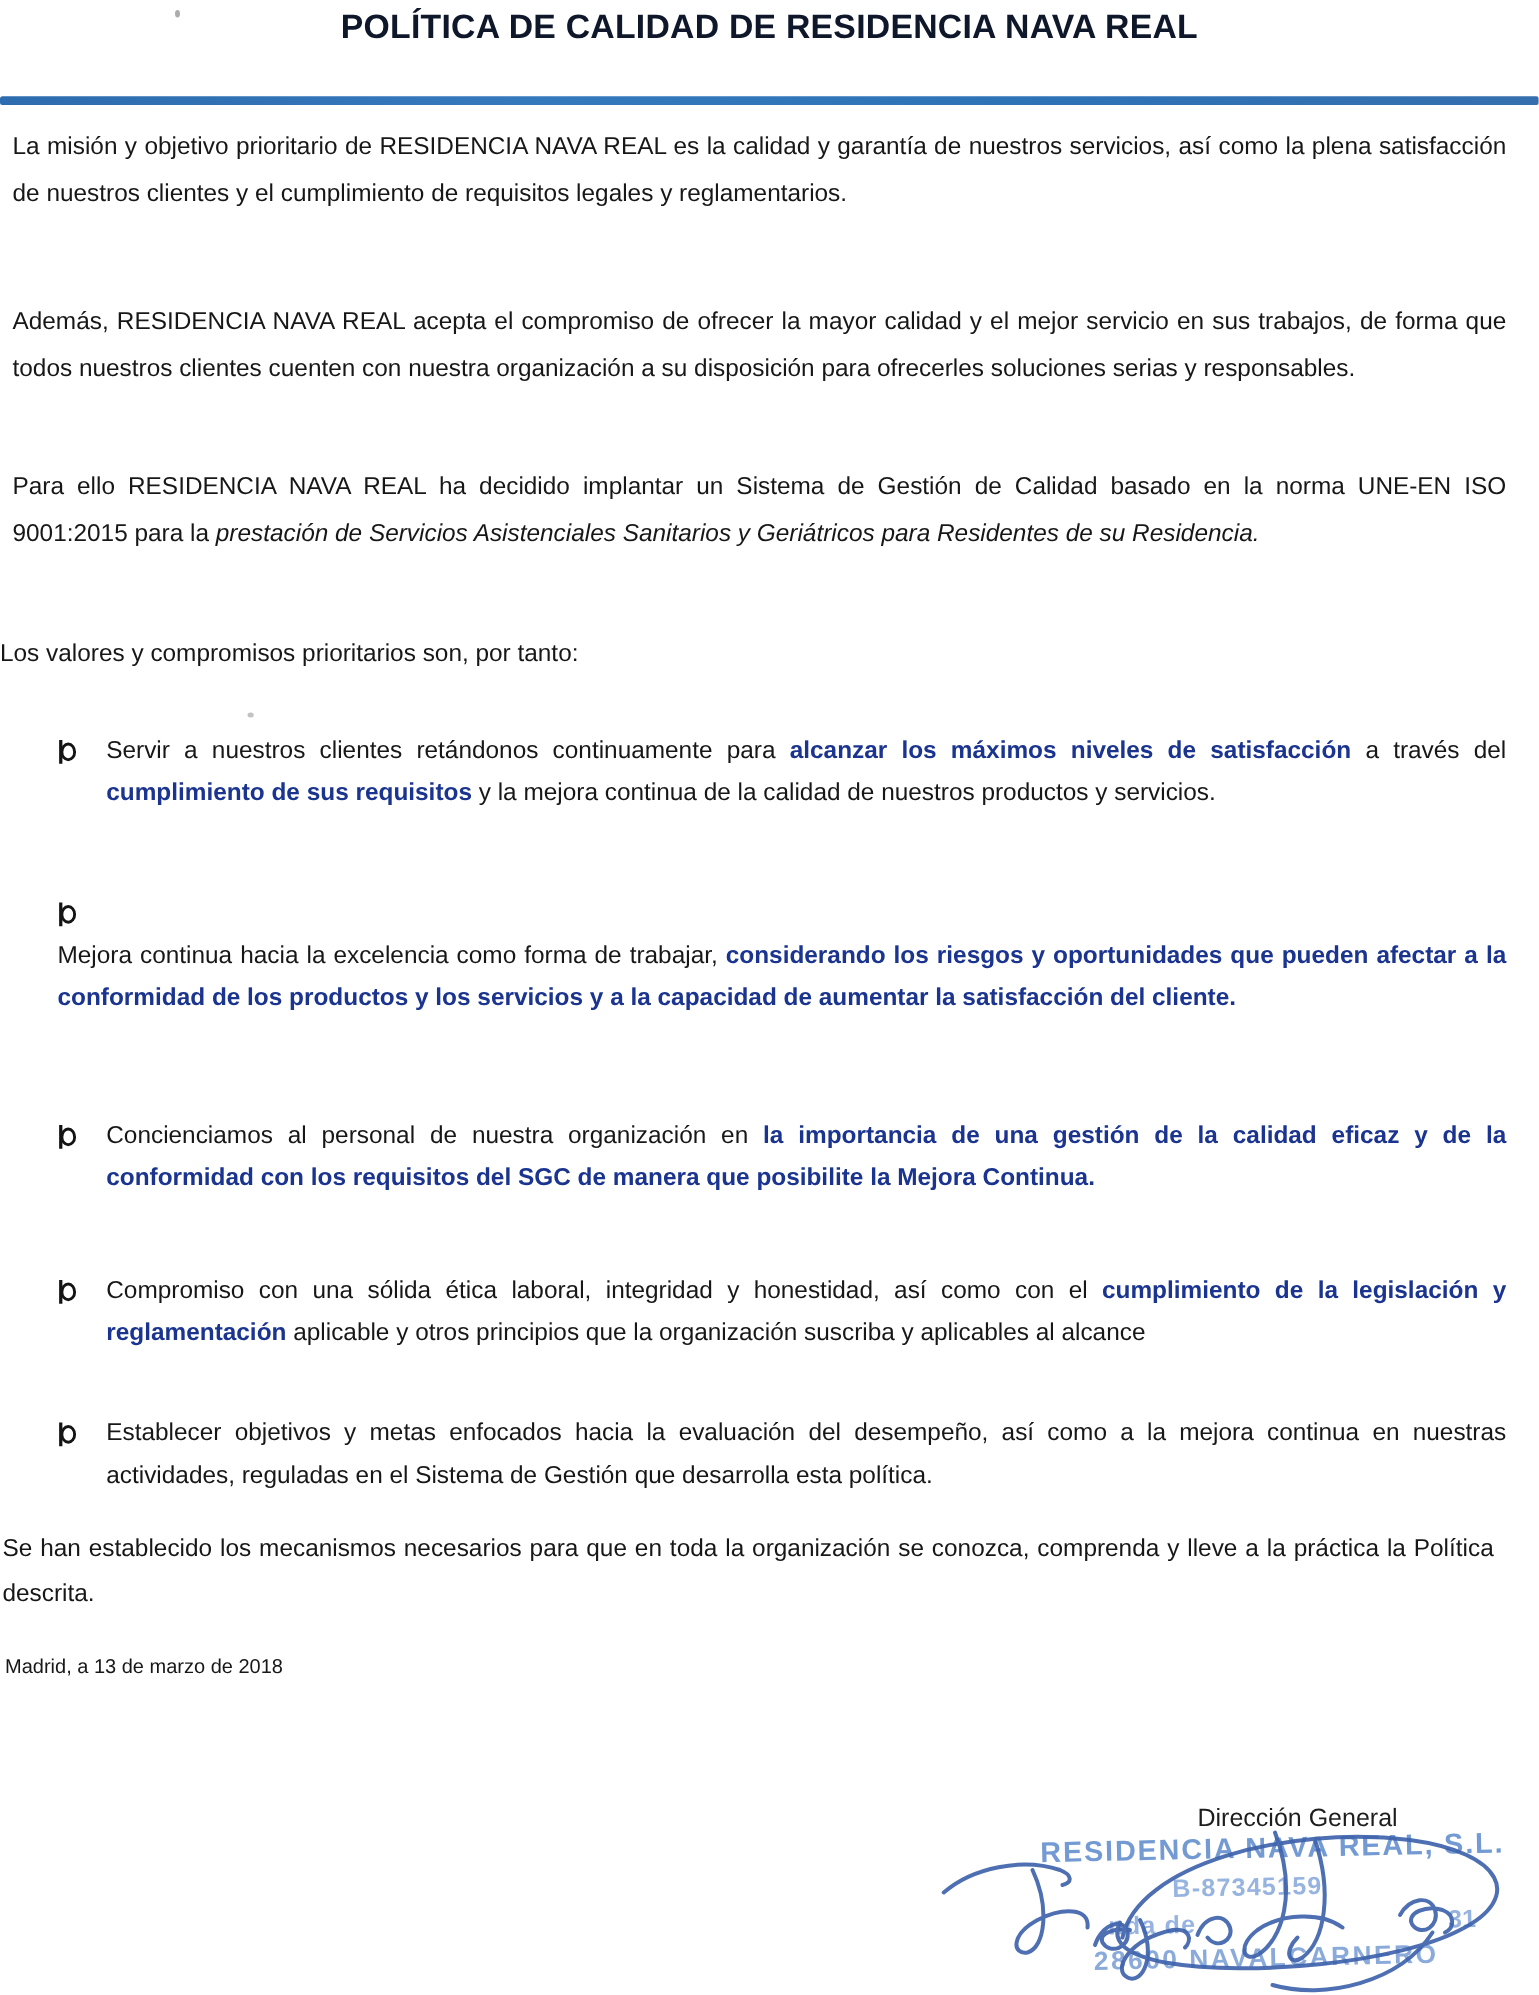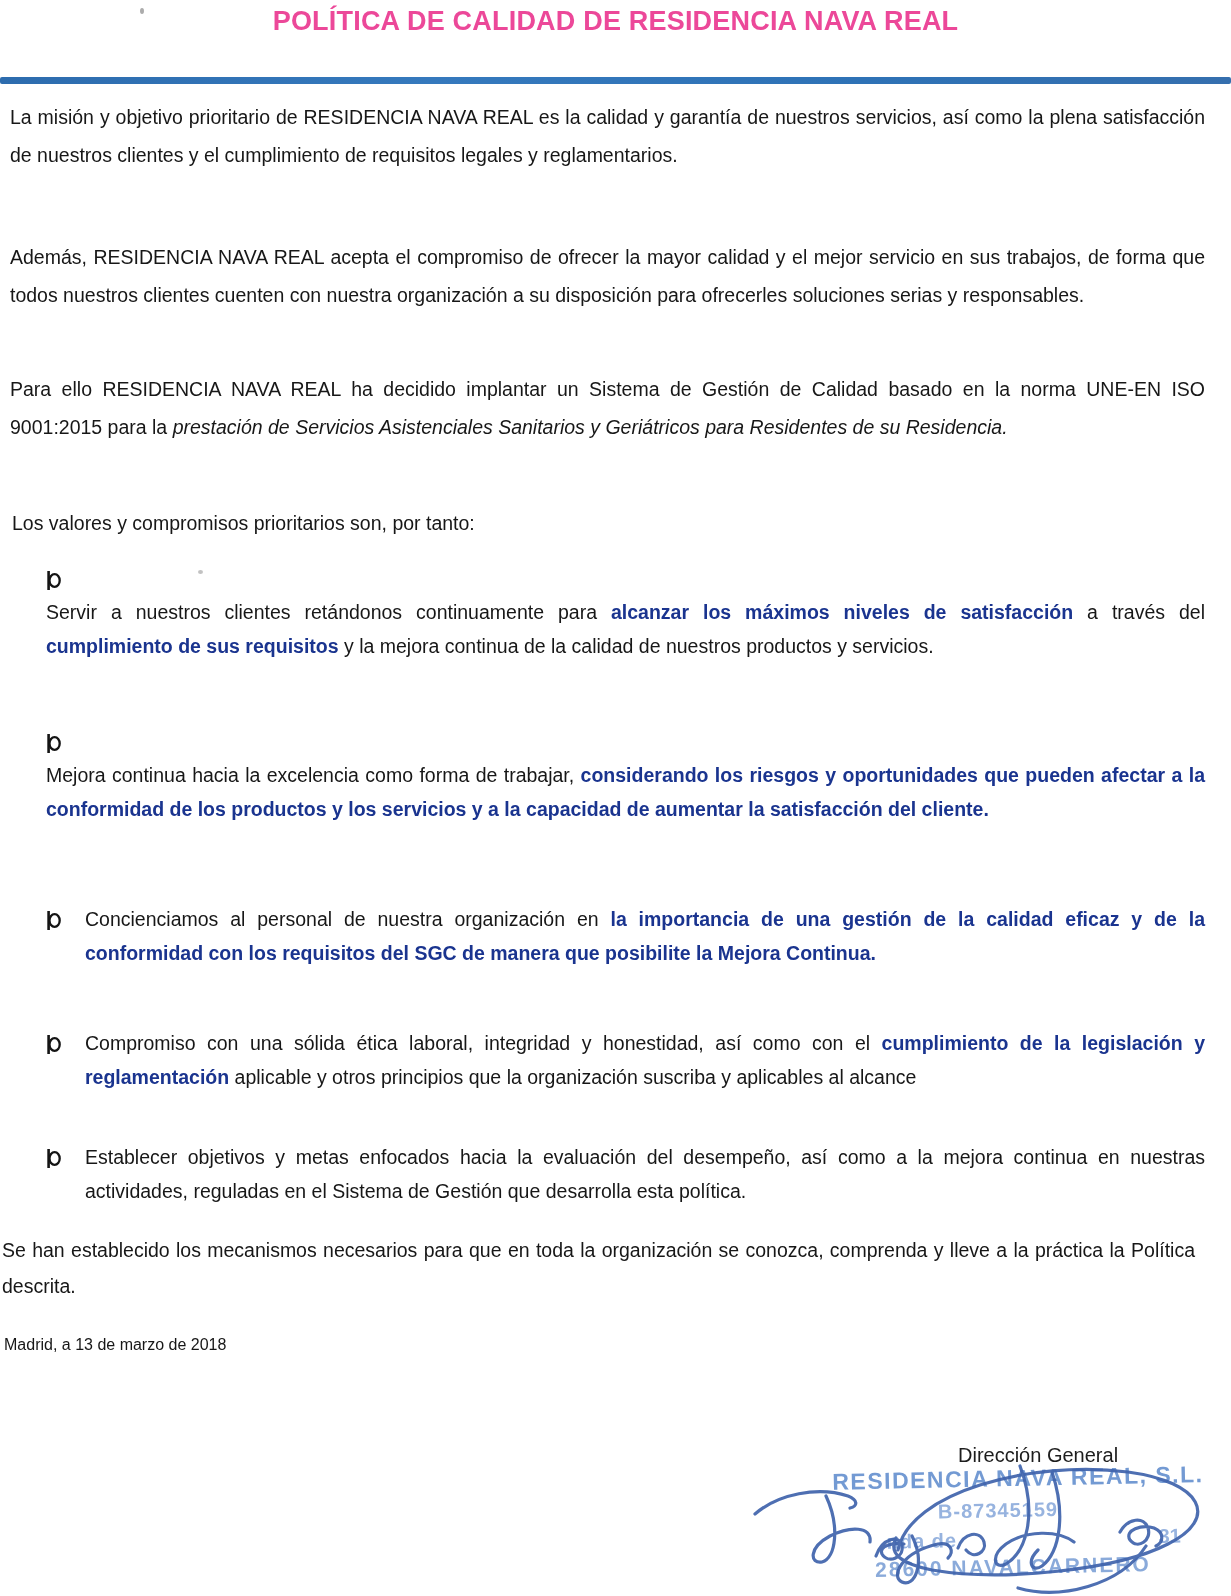--- a/index.html
+++ b/index.html
@@ -11,48 +11,48 @@
   }
   html,body{margin:0;padding:0;}
   body{
     width:1231px;height:1596px;background:#ffffff;position:relative;overflow:hidden;
     font-family:"Liberation Sans", sans-serif;color:var(--ink);
     -webkit-font-smoothing:antialiased;
   }
   .page{position:absolute;inset:0;}
   h1.title{
     margin:6px 0 0 0;text-align:center;
-    font-size:27px;font-weight:700;color:#ec4899;letter-spacing:.2px;
+    font-size:27px;font-weight:700;color:#0f172a;letter-spacing:.2px;
   }
   .rule{
     margin:40px 0 0 0;height:7px;width:100%;
     background:linear-gradient(90deg,#2d6cae 0%,#3579bd 35%,#2e72b6 70%,#356fae 100%);
     border-radius:2px;
   }
   p.para{
     font-size:19.5px;line-height:38px;text-align:justify;
     margin:0 26px 0 10px;color:var(--ink);
   }
   #p1{margin-top:14px;}
   #p2{margin-top:64px;}
   #p3{margin-top:56px;}
   p.lead{
-    font-size:19.5px;line-height:26px;margin:64px 26px 0 12px;text-align:left;
+    font-size:19.5px;line-height:26px;margin:64px 26px 0 0;text-align:left;
   }
   .b{font-weight:400;}
   .bb{font-weight:700;color:var(--blue-em);}
   .bi{font-weight:400;font-style:italic;}
   .bullet{
     display:flex;align-items:flex-start;margin:0 26px 0 46px;
   }
   .bullet .glyph{flex:none;width:39px;padding-top:8px;}
   .bullet .bt{
     flex:1;font-size:19.5px;line-height:34px;text-align:justify;
   }
-  #b1{margin-top:26px;flex-direction:column;}
+  #b1{margin-top:47px;}
   #b2{margin-top:62px;flex-direction:column;}
   #b3{margin-top:76px;}
   #b4{margin-top:56px;}
   #b5{margin-top:46px;}
   p.closing{
     font-size:19.5px;line-height:36px;text-align:justify;
     margin:24px 36px 0 2px;
   }
   p.dateline{
     font-size:16px;line-height:26px;margin:28px 0 0 4px;text-align:left;

